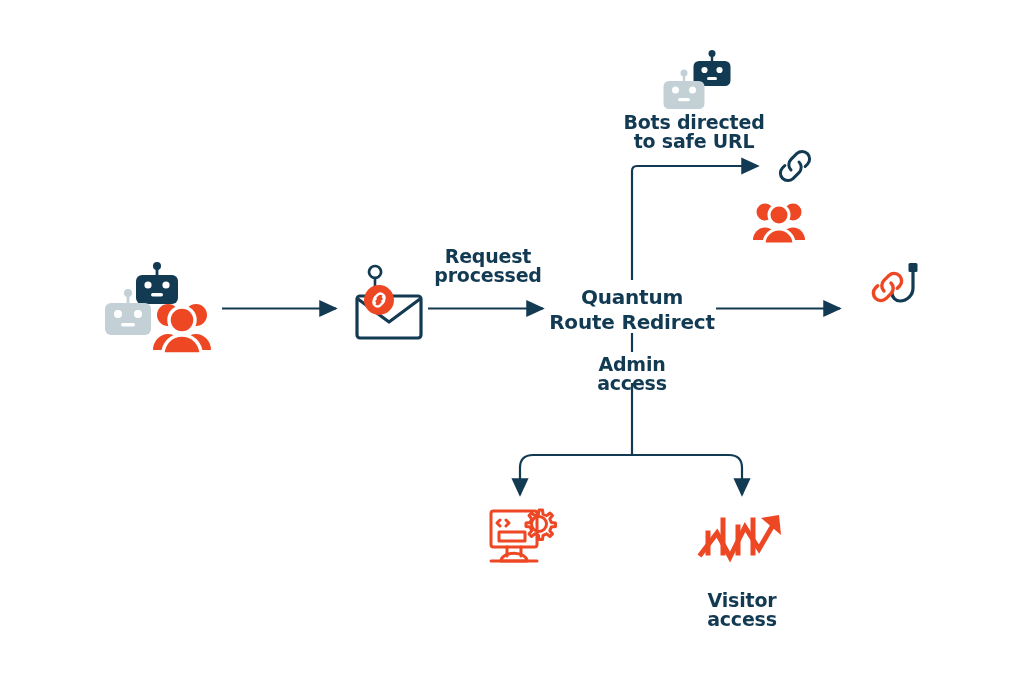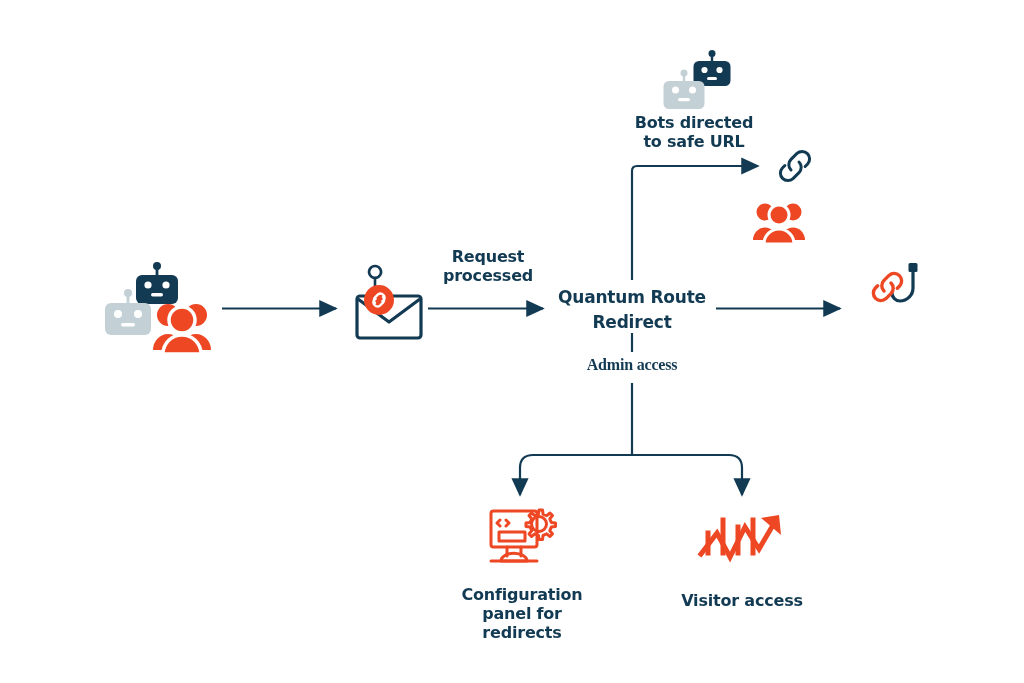--- a/index.html
+++ b/index.html
@@ -18,29 +18,29 @@
     width: 1024px;
     height: 683px;
   }
   .node {
     position: absolute;
   }
   .label {
     position: absolute;
     color: #123A53;
     font-weight: bold;
-    font-size: 16px;
+    font-size: 19px;
     line-height: 19px;
     letter-spacing: -0.2px;
     text-align: center;
     white-space: pre-line;
     font-family: "DejaVu Sans", sans-serif;
   }
   .label.big {
-    font-size: 17px;
+    font-size: 20px;
     line-height: 25px;
   }
   svg { display: block; overflow: visible; }
   .edges {
     position: absolute;
     left: 0; top: 0;
     width: 1024px;
     height: 683px;
     pointer-events: none;
   }
@@ -125,21 +125,21 @@
         <path d="M34,35 a4,4 0 0 1 0,5.6 l-3,3 a4,4 0 0 1 -5.6,-5.6 l1.2,-1.2"></path>
       </g>
     </svg>
   </div>
 
   <div class="label" style="left:432px; top:247px; width:112px;">Request
 processed</div>
 
   <div class="label big" style="left:549px; top:285px; width:166px;">Quantum Route Redirect</div>
 
-  <div class="label" style="left:562px; top:355px; width:140px;font-family:Liberation Serif, serif;">Admin access</div>
+  <div class="label" style="left:562px; top:355px; width:140px;">Admin access</div>
 
   <div class="node" style="left:655px; top:50px;">
     <svg width="100" height="68" viewBox="0 0 100 68">
 
       <g fill="#123A53">
         <circle cx="57" cy="3.5" r="3.5"></circle>
         <rect x="55.8" y="5" width="2.4" height="6"></rect>
         <path d="M44,11 h26 a5.5,5.5 0 0 1 5.5,5.5 v14 a5.5,5.5 0 0 1 -5.5,5.5 h-26 a5.5,5.5 0 0 1 -5.5,-5.5 v-14 a5.5,5.5 0 0 1 5.5,-5.5 z"></path>
         <circle cx="49.5" cy="20" r="3.1" fill="#ffffff"></circle>
         <circle cx="64.5" cy="20" r="3.1" fill="#ffffff"></circle>
@@ -209,22 +209,20 @@
         <rect x="12" y="26" width="26" height="9"></rect>
       </g>
 
       <g fill="none" stroke="#EE4724" stroke-width="3" stroke-linejoin="round">
         <circle cx="52" cy="18" r="7.5"></circle>
         <path d="M52,4 l3.5,0 l0.6,4.2 l3.6,1.5 l3.3,-2.7 l2.5,2.5 l-2.7,3.3 l1.5,3.6 l4.2,0.6 l0,3.5 l-4.2,0.6 l-1.5,3.6 l2.7,3.3 l-2.5,2.5 l-3.3,-2.7 l-3.6,1.5 l-0.6,4.2 l-3.5,0 l-0.6,-4.2 l-3.6,-1.5 l-3.3,2.7 l-2.5,-2.5 l2.7,-3.3 l-1.5,-3.6 l-4.2,-0.6 l0,-3.5 l4.2,-0.6 l1.5,-3.6 l-2.7,-3.3 l2.5,-2.5 l3.3,2.7 l3.6,-1.5 z"></path>
       </g>
     </svg>
   </div>
 
-  <div class="label" style="left:442px; top:585px; width:160px;">Configuration
-panel for redirects</div>
 
   <div class="node" style="left:697px; top:507px;">
     <svg width="90" height="60" viewBox="0 0 90 60">
       <g fill="none" stroke="#EE4724" stroke-width="5" stroke-linecap="square" stroke-linejoin="miter">
 
         <path d="M11,26 L11,46"></path>
         <path d="M26,13 L26,46"></path>
         <path d="M41,20 L41,46"></path>
         <path d="M56,13 L56,46"></path>
 

